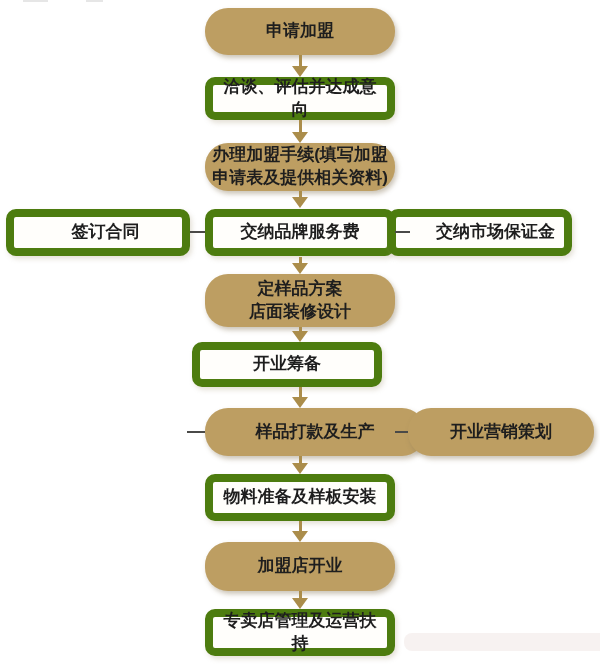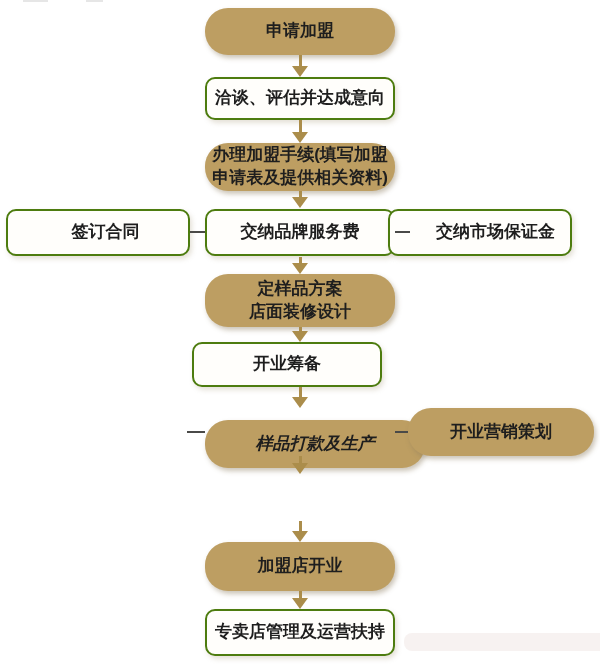--- a/index.html
+++ b/index.html
@@ -14,21 +14,21 @@
     font-size:17px;font-weight:600;color:#1e1e1e;line-height:1.35;
     white-space:pre-line;padding:2px 6px;
   }
   .node.filled{
     background:#bd9e62;
     box-shadow:2px 3px 5px rgba(140,125,95,0.45);
     border-radius:23px;
   }
   .node.outline{
     background:#fffefb;
-    border:2px solid #4d7c0f;
+    border:8px solid #4d7c0f;
     box-shadow:2px 3px 5px rgba(170,155,125,0.30);
   }
   .arrow{position:absolute;width:16px;}
   .arrow .stem{
     position:absolute;left:6.5px;top:0;width:3px;background:#ab8d4b;
   }
   .arrow .head{
     position:absolute;left:0;bottom:0;width:0;height:0;
     border-left:8px solid transparent;border-right:8px solid transparent;
     border-top:11px solid #ab8d4b;
@@ -53,23 +53,24 @@
 申请表及提供相关资料)</span></div>
 
   <div class="node outline" style="left:6px;top:209px;width:184px;height:47px;padding-left:21px;"><span>签订合同</span></div>
   <div class="node outline" style="left:205px;top:209px;width:190px;height:47px;"><span>交纳品牌服务费</span></div>
   <div class="node outline" style="left:388px;top:209px;width:184px;height:47px;padding-left:37px;"><span>交纳市场保证金</span></div>
 
   <div class="node filled" style="left:205px;top:274px;width:190px;height:53px;"><span>定样品方案
 店面装修设计</span></div>
   <div class="node outline" style="left:192px;top:342px;width:190px;height:45px;"><span>开业筹备</span></div>
 
-  <div class="node filled" style="left:205px;top:420px;width:220px;height:48px;font-style:italic;"><span>样品打款及生产</span></div>
+  <div class="node filled" style="left:205px;top:408px;width:220px;height:48px;"><span>样品打款及生产</span></div>
   <div class="node filled" style="left:408px;top:408px;width:186px;height:48px;"><span>开业营销策划</span></div>
 
+  <div class="node outline" style="left:205px;top:474px;width:190px;height:47px;"><span>物料准备及样板安装</span></div>
   <div class="node filled" style="left:205px;top:542px;width:190px;height:49px;"><span>加盟店开业</span></div>
   <div class="node outline" style="left:205px;top:609px;width:190px;height:47px;"><span>专卖店管理及运营扶持</span></div>
 
   <div class="arrow" style="left:292px;top:55px;height:22px;">
       <div class="stem" style="height:11px;"></div>
       <div class="head"></div>
     </div>
   <div class="arrow" style="left:292px;top:120px;height:23px;">
       <div class="stem" style="height:12px;"></div>
       <div class="head"></div>

